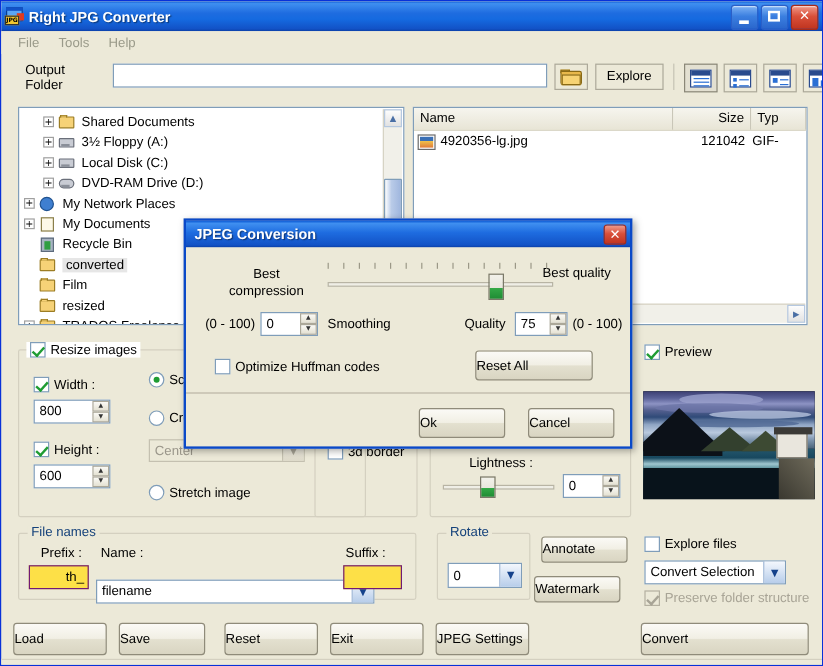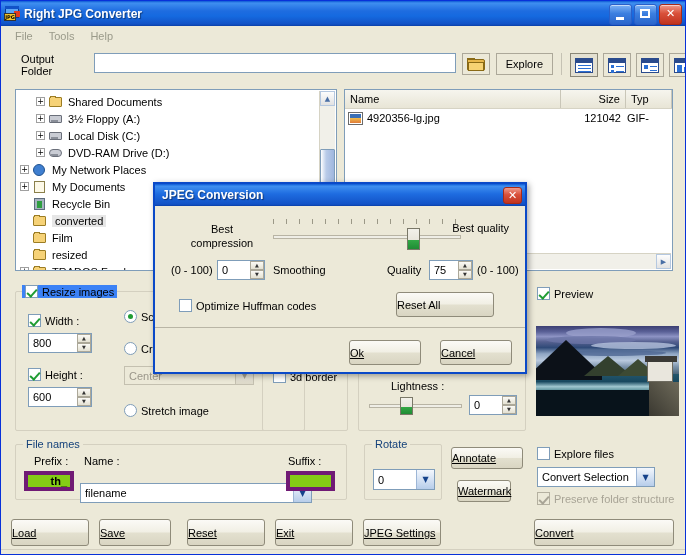--- a/index.html
+++ b/index.html
@@ -95,35 +95,35 @@
   
   .cb{width:13px;height:13px;border:1px solid #7f9db9;background:#fff;box-sizing:border-box;position:relative;display:inline-block;vertical-align:-3px;}
   .cb.on:after{content:"";position:absolute;left:3px;top:1px;width:4px;height:8px;border:solid #1f9c33;border-width:0 2px 2px 0;transform:rotate(42deg);}
   .cb.dis{background:#ece9d8;border-color:#b4b0a0;}
   .cb.dis.on:after{border-color:#a8a496;}
   .rb{width:13px;height:13px;border:1px solid #7f9db9;background:#fff;border-radius:50%;box-sizing:border-box;position:relative;display:inline-block;vertical-align:-3px;}
   .rb.on:after{content:"";position:absolute;left:3px;top:3px;width:5px;height:5px;border-radius:50%;background:#1f9c33;}
   .ctext{font-size:11px;margin-left:4px;}
   .crow{display:flex;align-items:center;}
 
-  .tfield{background:#84cc16;border:4px solid #701a75;box-sizing:border-box;font-size:11px;display:flex;align-items:center;padding:0 3px;font-weight:bold;}
+  .tfield{background:#fde047;border:1px solid #701a75;box-sizing:border-box;font-size:11px;display:flex;align-items:center;padding:0 3px;}
   .spin{position:relative;background:#fff;border:1px solid #7f9db9;box-sizing:border-box;display:flex;align-items:center;}
   .spin .val{flex:1;font-size:11px;padding-left:4px;}
   .spin .btns{width:14px;height:100%;display:flex;flex-direction:column;}
   .spin .btns div{flex:1;background:linear-gradient(to bottom,#fbfaf6,#e4e1d2);border:1px solid #aca899;box-sizing:border-box;display:flex;align-items:center;justify-content:center;font-size:5px;line-height:5px;color:#333;font-family:"DejaVu Sans",sans-serif;}
   .combo{background:#fff;border:1px solid #7f9db9;box-sizing:border-box;display:flex;align-items:center;font-size:11px;}
   .combo .txt{flex:1;padding-left:4px;white-space:nowrap;overflow:hidden;}
   .combo .arw{width:17px;align-self:stretch;background:linear-gradient(to bottom,#f3f7fd,#b7cdea);border-left:1px solid #9db6d6;display:flex;align-items:center;justify-content:center;color:#15428b;font-size:8px;font-family:"DejaVu Sans",sans-serif;}
   .combo.dis{background:#ece9d8;border-color:#c4c0b0;color:#9a968a;}
   .combo.dis .arw{background:linear-gradient(to bottom,#f2f0e8,#ddd9c9);border-left-color:#c4c0b0;color:#a8a496;}
 
   .btn{background:linear-gradient(to bottom,#fbfaf6 0%,#f1efe4 48%,#e3e0cf 52%,#d9d5c2 100%);
        border:1px solid #8f8b7a;border-radius:3px;box-sizing:border-box;
        display:flex;align-items:center;justify-content:flex-start;font-size:11px;color:#000;}
-  .btn .u{text-decoration:underline;}
+  .btn .u{}
 
   .slider{position:relative;height:18px;}
   .sl-track{position:absolute;left:0;right:0;top:7px;height:4px;background:#efeee6;border:1px solid #b8b4a4;box-sizing:border-box;}
   .sl-thumb{position:absolute;top:0px;width:13px;height:18px;background:linear-gradient(to bottom,#f2f1ea 0%,#e8e6dc 55%,#33a846 56%,#1f8c34 100%);border:1px solid #7a7868;box-sizing:border-box;}
   .ticks{position:absolute;left:0;right:0;top:0;height:6px;}
   .ticks i{position:absolute;top:0;width:1px;height:5px;background:#9b9887;}
 
   
   .thumb{position:absolute;left:535px;top:325px;width:143px;height:90px;overflow:hidden;background:#0b1220;border:0;}
   .sky{position:absolute;left:0;top:0;width:143px;height:48px;
@@ -325,21 +325,21 @@
       <div style="width:65px;text-align:right">121042</div>
       <div style="width:46px;padding-left:6px">GIF-</div>
     </div>
     <div class="hscroll">
       <div class="hs-thumb"></div>
       <div class="hs-arrow">▶</div>
     </div>
   </div>
 
   <div class="gbox" style="left:14px;top:290px;width:290px;height:140px">
-    <div class="crow" style="position:absolute;left:6px;top:-7px;background:#3b82f6;padding:0 3px">
+    <div class="crow" style="position:absolute;left:6px;top:-7px;background:#ffffff;padding:0 3px">
       <span class="cb on"></span>
       <span class="ctext">Resize images</span>
     </div>
 
     <div class="crow" style="position:absolute;left:12px;top:22px">
       <span class="cb on"></span>
       <span class="ctext">Width :</span>
     </div>
     <div class="spin" style="position:absolute;left:12px;top:41px;width:64px;height:20px">
       <div class="val">800</div>
@@ -420,21 +420,21 @@
     <div class="gtitle">Rotate</div>
     <div class="combo" style="position:absolute;left:8px;top:24px;width:62px;height:21px">
       <div class="txt">0</div>
       <div class="arw">▼</div>
     </div>
   </div>
 
   <div class="btn" style="position:absolute;left:450px;top:446px;width:72px;height:22px">
     <span class="u">Annotate</span>
   </div>
-  <div class="btn" style="position:absolute;left:456px;top:479px;width:54px;height:22px">
+  <div class="btn" style="position:absolute;left:444px;top:479px;width:72px;height:22px">
     <span class="u">Watermark</span>
   </div>
 
   <div class="crow" style="position:absolute;left:536px;top:286px">
     <span class="cb on"></span>
     <span class="ctext">Preview</span>
   </div>
 
   <div class="thumb">
     <div class="sky"></div>

